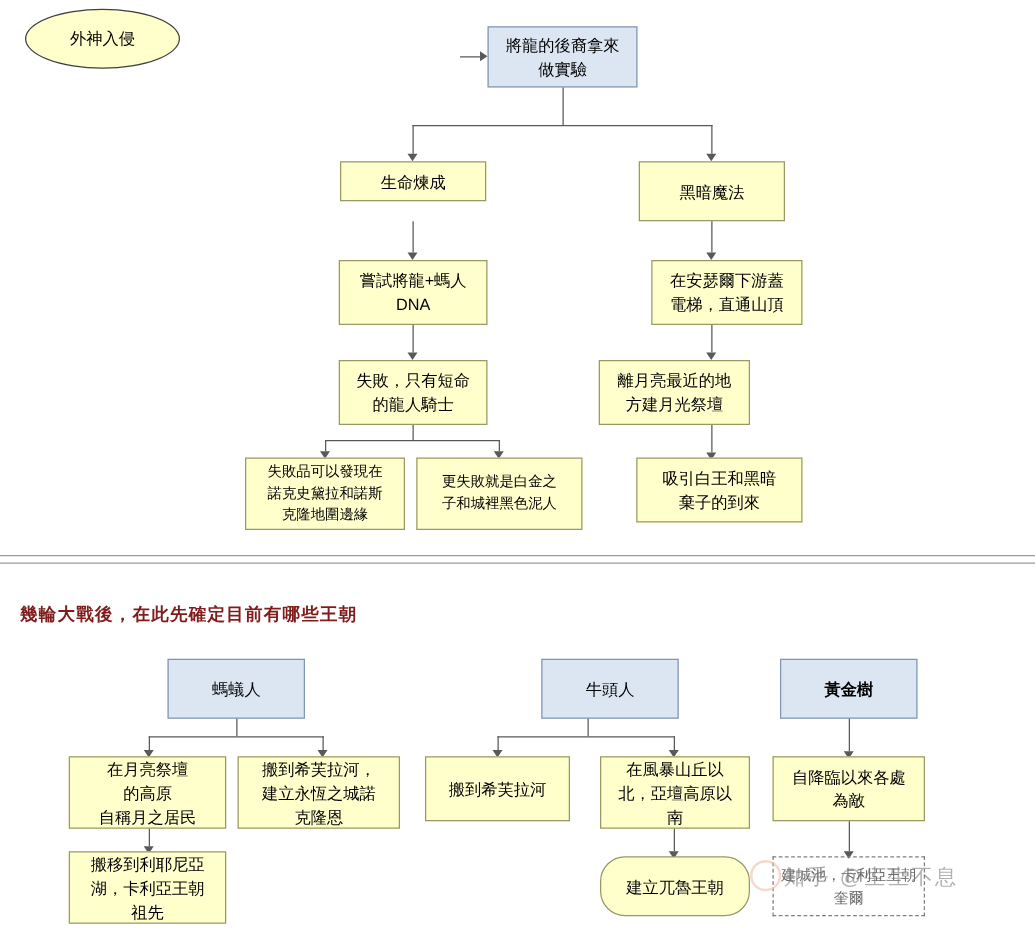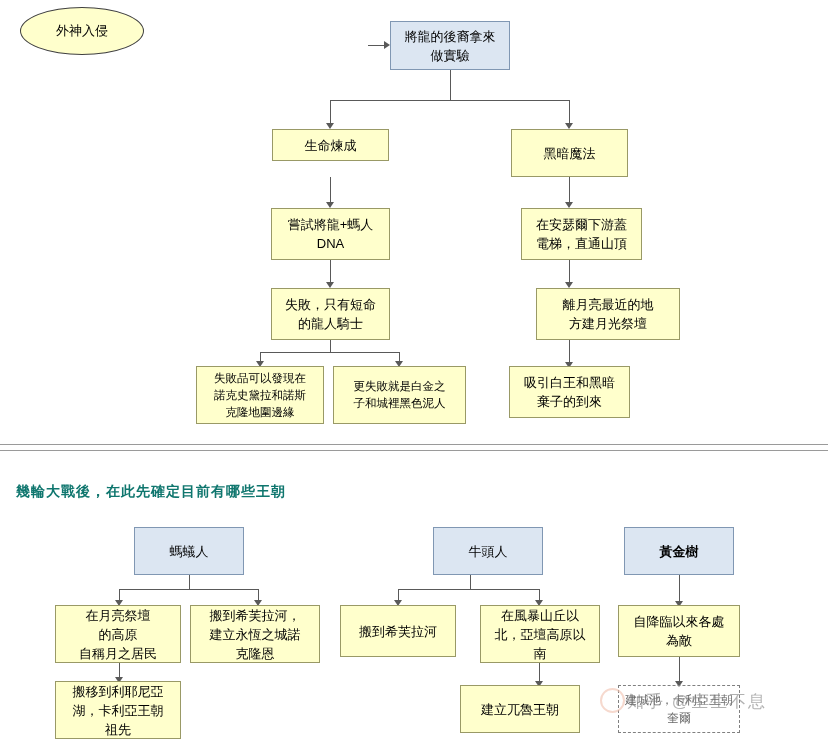--- a/index.html
+++ b/index.html
@@ -83,21 +83,21 @@
     position: absolute;
     left: 0;
     width: 828px;
     height: 1px;
     background: #9a9a9a;
   }
   .section-title {
     position: absolute;
     font-size: 14px;
     font-weight: bold;
-    color: #0f766e;
+    color: #7f1d1d;
     letter-spacing: 1px;
   }
   .watermark {
     position: absolute;
     font-size: 17px;
     color: #737373;
     opacity: 0.55;
     letter-spacing: 2px;
     pointer-events: none;
   }
@@ -150,41 +150,41 @@
 
   <div class="line v" style="left:330px; top:260px; height:22px;"></div>
   <div class="arrow-down" style="left:326px; top:282px;"></div>
 
   <div class="line v" style="left:569px; top:260px; height:22px;"></div>
   <div class="arrow-down" style="left:565px; top:282px;"></div>
 
   <div class="node n-yellow" style="left:271px; top:288px; width:119px; height:52px;">失敗，只有短命
 的龍人騎士</div>
 
-  <div class="node n-yellow" style="left:536px; top:288px; width:144px; height:52px;">離月亮最近的地
+  <div class="node n-yellow" style="left:479px; top:288px; width:121px; height:52px;">離月亮最近的地
 方建月光祭壇</div>
 
   <div class="line v" style="left:330px; top:340px; height:12px;"></div>
   <div class="line h" style="left:260px; top:352px; width:140px;"></div>
   <div class="line v" style="left:260px; top:352px; height:9px;"></div>
   <div class="arrow-down" style="left:256px; top:361px;"></div>
   <div class="line v" style="left:399px; top:352px; height:9px;"></div>
   <div class="arrow-down" style="left:395px; top:361px;"></div>
 
   <div class="line v" style="left:569px; top:340px; height:22px;"></div>
   <div class="arrow-down" style="left:565px; top:362px;"></div>
 
   <div class="node n-yellow" style="left:196px; top:366px; width:128px; height:58px; font-size:11.5px; line-height:17px;">失敗品可以發現在
 諾克史黛拉和諾斯
 克隆地圍邊緣</div>
 
   <div class="node n-yellow" style="left:333px; top:366px; width:133px; height:58px; font-size:11.5px; line-height:17px;">更失敗就是白金之
 子和城裡黑色泥人</div>
 
-  <div class="node n-yellow" style="left:509px; top:366px; width:121px; height:52px;">吸引白王和黑暗
+  <div class="node n-yellow" style="left:509px; top:366px; width:133px; height:52px;">吸引白王和黑暗
 棄子的到來</div>
 
   <div class="divider" style="top:444px;"></div>
   <div class="divider" style="top:450px;"></div>
 
   <div class="section-title" style="left:16px; top:483px;">幾輪大戰後，在此先確定目前有哪些王朝</div>
 
   <div class="node n-blue" style="left:134px; top:527px; width:110px; height:48px;">螞蟻人</div>
 
   <div class="node n-blue" style="left:433px; top:527px; width:110px; height:48px;">牛頭人</div>
@@ -231,21 +231,21 @@
   <div class="line v" style="left:539px; top:663px; height:18px;"></div>
   <div class="arrow-down" style="left:535px; top:681px;"></div>
 
   <div class="line v" style="left:679px; top:657px; height:24px;"></div>
   <div class="arrow-down" style="left:675px; top:681px;"></div>
 
   <div class="node n-yellow" style="left:55px; top:681px; width:126px; height:58px;">搬移到利耶尼亞
 湖，卡利亞王朝
 祖先</div>
 
-  <div class="node n-yellow" style="left:460px; top:685px; width:120px; height:48px;">建立兀魯王朝</div>
+  <div class="node n-yellow" style="left:480px; top:685px; width:120px; height:48px;border-radius:20px;">建立兀魯王朝</div>
 
   <div class="node n-dashed" style="left:618px; top:685px; width:122px; height:48px; font-size:12px; line-height:18px; color:#6a6a6a;">建城池，卡利亞王朝
 奎爾</div>
 
   <div class="wm-circle" style="left:600px; top:688px;"></div>
   <div class="watermark" style="left:627px; top:690px;">知乎 @生生不息</div>
 
 </div>
 
 </body></html>

